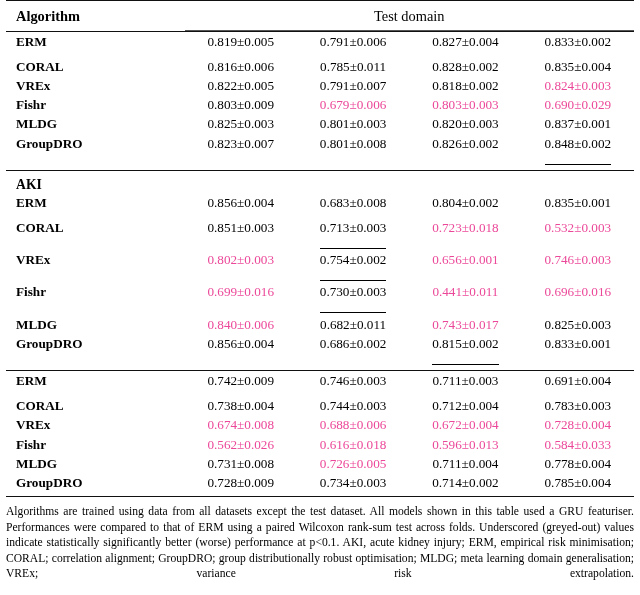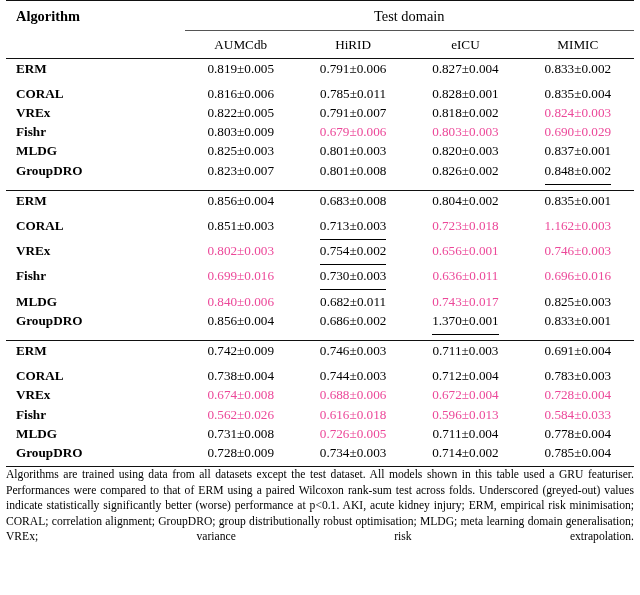--- a/index.html
+++ b/index.html
@@ -97,26 +97,26 @@
     font-weight: bold;
   }
   td.val {
     text-align: center;
     white-space: nowrap;
   }
   .val .inner { display: inline-block; }
   .grey { color: #ec4899; }
   .under .inner {
     border-bottom: 1.2px solid #000;
-    padding-bottom: 5px;
+    padding-bottom: 12px;
   }
 
   .caption {
     width: 628px;
-    margin-top: 0;
+    margin-top: 7px;
     font-size: 11.6px;
     line-height: 1.33;
     text-align: justify;
     text-align-last: justify;
     color: #000;
     hyphens: manual;
   }
 </style>
 </head>
 <body>
@@ -141,45 +141,38 @@
         <tr>
           <th class="hdr-alg">Algorithm</th>
           <th class="hdr-span" colspan="4">Test domain</th>
         </tr>
         <tr>
           <td class="cmid-cell"></td>
           <td class="cmid-cell" colspan="4">
             <div class="cmid-line"></div>
           </td>
         </tr>
-        <tr>
-          <th class="hdr-dom"></th>
-          <th class="hdr-dom">AUMCdb</th>
-          <th class="hdr-dom">HiRID</th>
-          <th class="hdr-dom">eICU</th>
-          <th class="hdr-dom">MIMIC</th>
-        </tr>
         <tr class="midrule">
           <td colspan="5"></td>
         </tr>
         <tr class="datarow">
           <td class="alg">ERM</td>
           <td class="val"><span class="inner">0.819±0.005</span></td>
           <td class="val"><span class="inner">0.791±0.006</span></td>
           <td class="val"><span class="inner">0.827±0.004</span></td>
           <td class="val"><span class="inner">0.833±0.002</span></td>
         </tr>
         <tr class="sp-small">
           <td colspan="5"></td>
         </tr>
         <tr class="datarow">
           <td class="alg">CORAL</td>
           <td class="val"><span class="inner">0.816±0.006</span></td>
           <td class="val"><span class="inner">0.785±0.011</span></td>
-          <td class="val"><span class="inner">0.828±0.001</span></td>
+          <td class="val"><span class="inner">0.828±0.002</span></td>
           <td class="val"><span class="inner">0.835±0.004</span></td>
         </tr>
         <tr class="datarow">
           <td class="alg">VREx</td>
           <td class="val"><span class="inner">0.822±0.005</span></td>
           <td class="val"><span class="inner">0.791±0.007</span></td>
           <td class="val"><span class="inner">0.818±0.002</span></td>
           <td class="val grey"><span class="inner">0.824±0.003</span></td>
         </tr>
         <tr class="datarow">
@@ -202,63 +195,66 @@
           <td class="val"><span class="inner">0.801±0.008</span></td>
           <td class="val"><span class="inner">0.826±0.002</span></td>
           <td class="val under"><span class="inner">0.848±0.002</span></td>
         </tr>
         <tr class="sp-tiny">
           <td colspan="5"></td>
         </tr>
         <tr class="midrule">
           <td colspan="5"></td>
         </tr>
+        <tr class="section-title">
+          <td colspan="5">AKI</td>
+        </tr>
         <tr class="datarow">
           <td class="alg">ERM</td>
           <td class="val"><span class="inner">0.856±0.004</span></td>
           <td class="val"><span class="inner">0.683±0.008</span></td>
           <td class="val"><span class="inner">0.804±0.002</span></td>
           <td class="val"><span class="inner">0.835±0.001</span></td>
         </tr>
         <tr class="sp-small">
           <td colspan="5"></td>
         </tr>
         <tr class="datarow">
           <td class="alg">CORAL</td>
           <td class="val"><span class="inner">0.851±0.003</span></td>
           <td class="val under"><span class="inner">0.713±0.003</span></td>
           <td class="val grey"><span class="inner">0.723±0.018</span></td>
-          <td class="val grey"><span class="inner">1.162±0.003</span></td>
+          <td class="val grey"><span class="inner">0.532±0.003</span></td>
         </tr>
         <tr class="datarow">
           <td class="alg">VREx</td>
           <td class="val grey"><span class="inner">0.802±0.003</span></td>
           <td class="val under"><span class="inner">0.754±0.002</span></td>
           <td class="val grey"><span class="inner">0.656±0.001</span></td>
           <td class="val grey"><span class="inner">0.746±0.003</span></td>
         </tr>
         <tr class="datarow">
           <td class="alg">Fishr</td>
           <td class="val grey"><span class="inner">0.699±0.016</span></td>
           <td class="val under"><span class="inner">0.730±0.003</span></td>
-          <td class="val grey"><span class="inner">0.636±0.011</span></td>
+          <td class="val grey"><span class="inner">0.441±0.011</span></td>
           <td class="val grey"><span class="inner">0.696±0.016</span></td>
         </tr>
         <tr class="datarow">
           <td class="alg">MLDG</td>
           <td class="val grey"><span class="inner">0.840±0.006</span></td>
           <td class="val"><span class="inner">0.682±0.011</span></td>
           <td class="val grey"><span class="inner">0.743±0.017</span></td>
           <td class="val"><span class="inner">0.825±0.003</span></td>
         </tr>
         <tr class="datarow">
           <td class="alg">GroupDRO</td>
           <td class="val"><span class="inner">0.856±0.004</span></td>
           <td class="val"><span class="inner">0.686±0.002</span></td>
-          <td class="val under"><span class="inner">1.370±0.001</span></td>
+          <td class="val under"><span class="inner">0.815±0.002</span></td>
           <td class="val"><span class="inner">0.833±0.001</span></td>
         </tr>
         <tr class="sp-tiny">
           <td colspan="5"></td>
         </tr>
         <tr class="midrule">
           <td colspan="5"></td>
         </tr>
         <tr class="datarow">
           <td class="alg">ERM</td>

